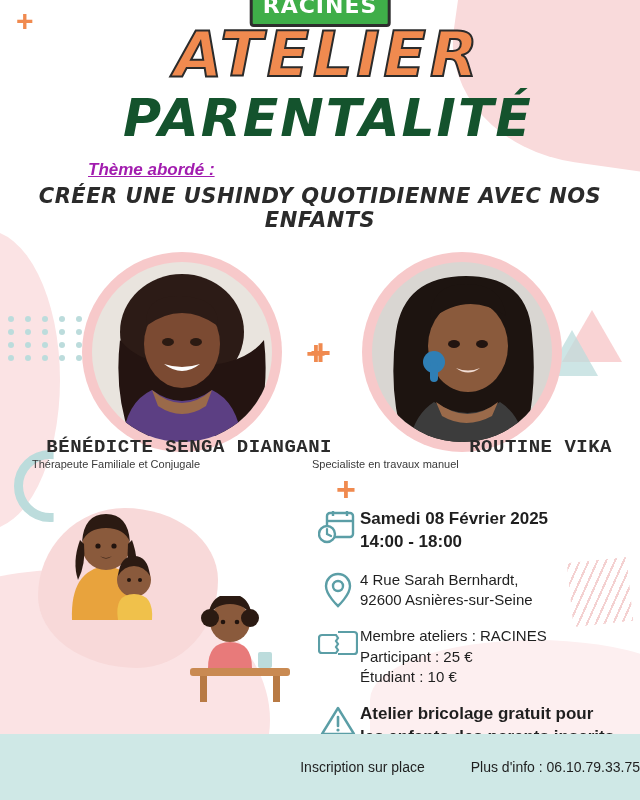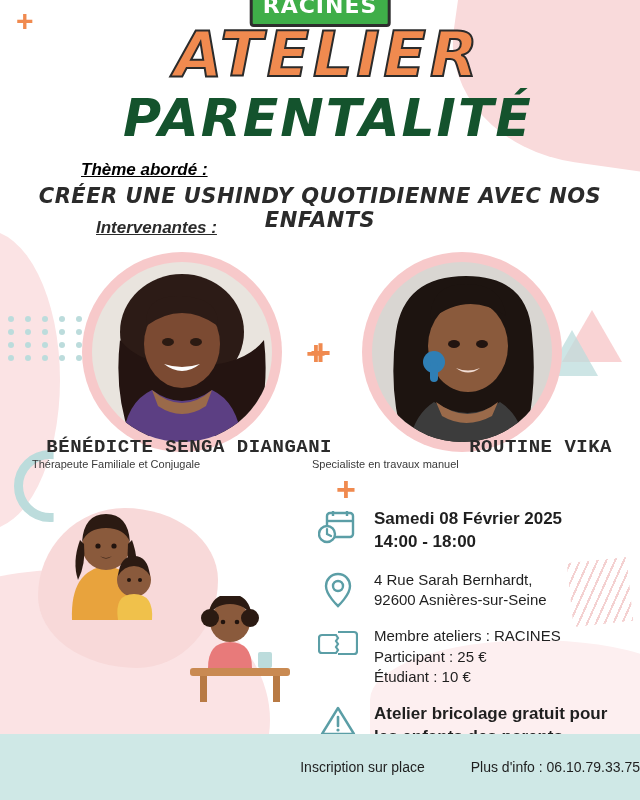--- a/index.html
+++ b/index.html
@@ -117,23 +117,23 @@
     line-height:1;
   }
   .title-2 {
     font-family:"DejaVu Sans", sans-serif;
     font-weight:bold; font-style:italic;
     font-size:52px; letter-spacing:2px;
     color:#14532d; margin:6px 0 0; line-height:1;
   }
 
   .theme-label {
-    position:absolute; top:160px; left:81px;
+    position:absolute; top:160px; left:88px;
     font-size:17px; font-weight:bold; font-style:italic;
-    color:#000000; text-decoration:underline;
+    color:#a21caf; text-decoration:underline;
   }
   .theme-text {
     position:absolute; top:184px; left:0; right:0; text-align:center;
     font-family:"DejaVu Sans", sans-serif;
     font-weight:bold; font-style:italic; font-size:21px;
     letter-spacing:.5px; color:#2b2b2b;
   }
   .speakers-label {
     position:absolute; top:218px; left:96px;
     font-size:17px; font-weight:bold; font-style:italic;
@@ -166,21 +166,21 @@
     position:absolute; text-align:left; width:300px;
     font-size:11px; color:#3a3a3a; line-height:1.25;
   }
   .n1 { left:32px; top:436px; }
   .r1 { left:32px; top:458px; }
   .n2 { left:312px; top:436px; }
   .r2 { left:312px; top:458px; }
 
   
   .info { position:absolute; left:318px; top:508px; width:300px; }
-  .row { display:flex; align-items:flex-start; gap:16px; margin-bottom:16px; }
+  .row { display:flex; align-items:flex-start; gap:2px; margin-bottom:16px; }
   .row .ico { width:40px; flex:0 0 40px; display:flex; justify-content:center; padding-top:2px; }
   .row .txt { font-size:15px; color:#1f1f1f; line-height:1.35; }
   .row .txt.bold { font-weight:bold; font-size:17px; }
 
   
   .illus-blob {
     position:absolute; left:38px; top:508px; width:180px; height:160px;
     background:#f8d9d9; border-radius:48% 52% 45% 55%/55% 45% 55% 45%;
   }
   .illus1 { position:absolute; left:52px; top:512px; }
@@ -231,21 +231,20 @@
 
   <div class="logo">RACINES</div>
 
   <div class="title-wrap">
     <h1 class="title-1">ATELIER</h1>
     <h2 class="title-2">PARENTALITÉ</h2>
   </div>
 
   <div class="theme-label">Thème abordé :</div>
   <div class="theme-text">CRÉER UNE USHINDY QUOTIDIENNE AVEC NOS ENFANTS</div>
-  <div class="speakers-label">Intervenantes :</div>
 
   <div class="portrait p1">
     <div class="halo"></div>
     <div class="photo">
       <svg width="180" height="180" viewBox="0 0 180 180">
         <rect width="180" height="180" fill="#e9e4de"></rect>
         <ellipse cx="90" cy="70" rx="62" ry="58" fill="#2c1b16"></ellipse>
         <path d="M28 78 q-6 52 10 96 h124 q16-44 10-96 q-20 26 -72 26 t-72 -26z" fill="#241411"></path>
         <ellipse cx="90" cy="82" rx="38" ry="44" fill="#7b4a32"></ellipse>
         <path d="M54 64 q36-26 72 0 q2-28 -36 -30 t-36 30z" fill="#2c1b16"></path>

